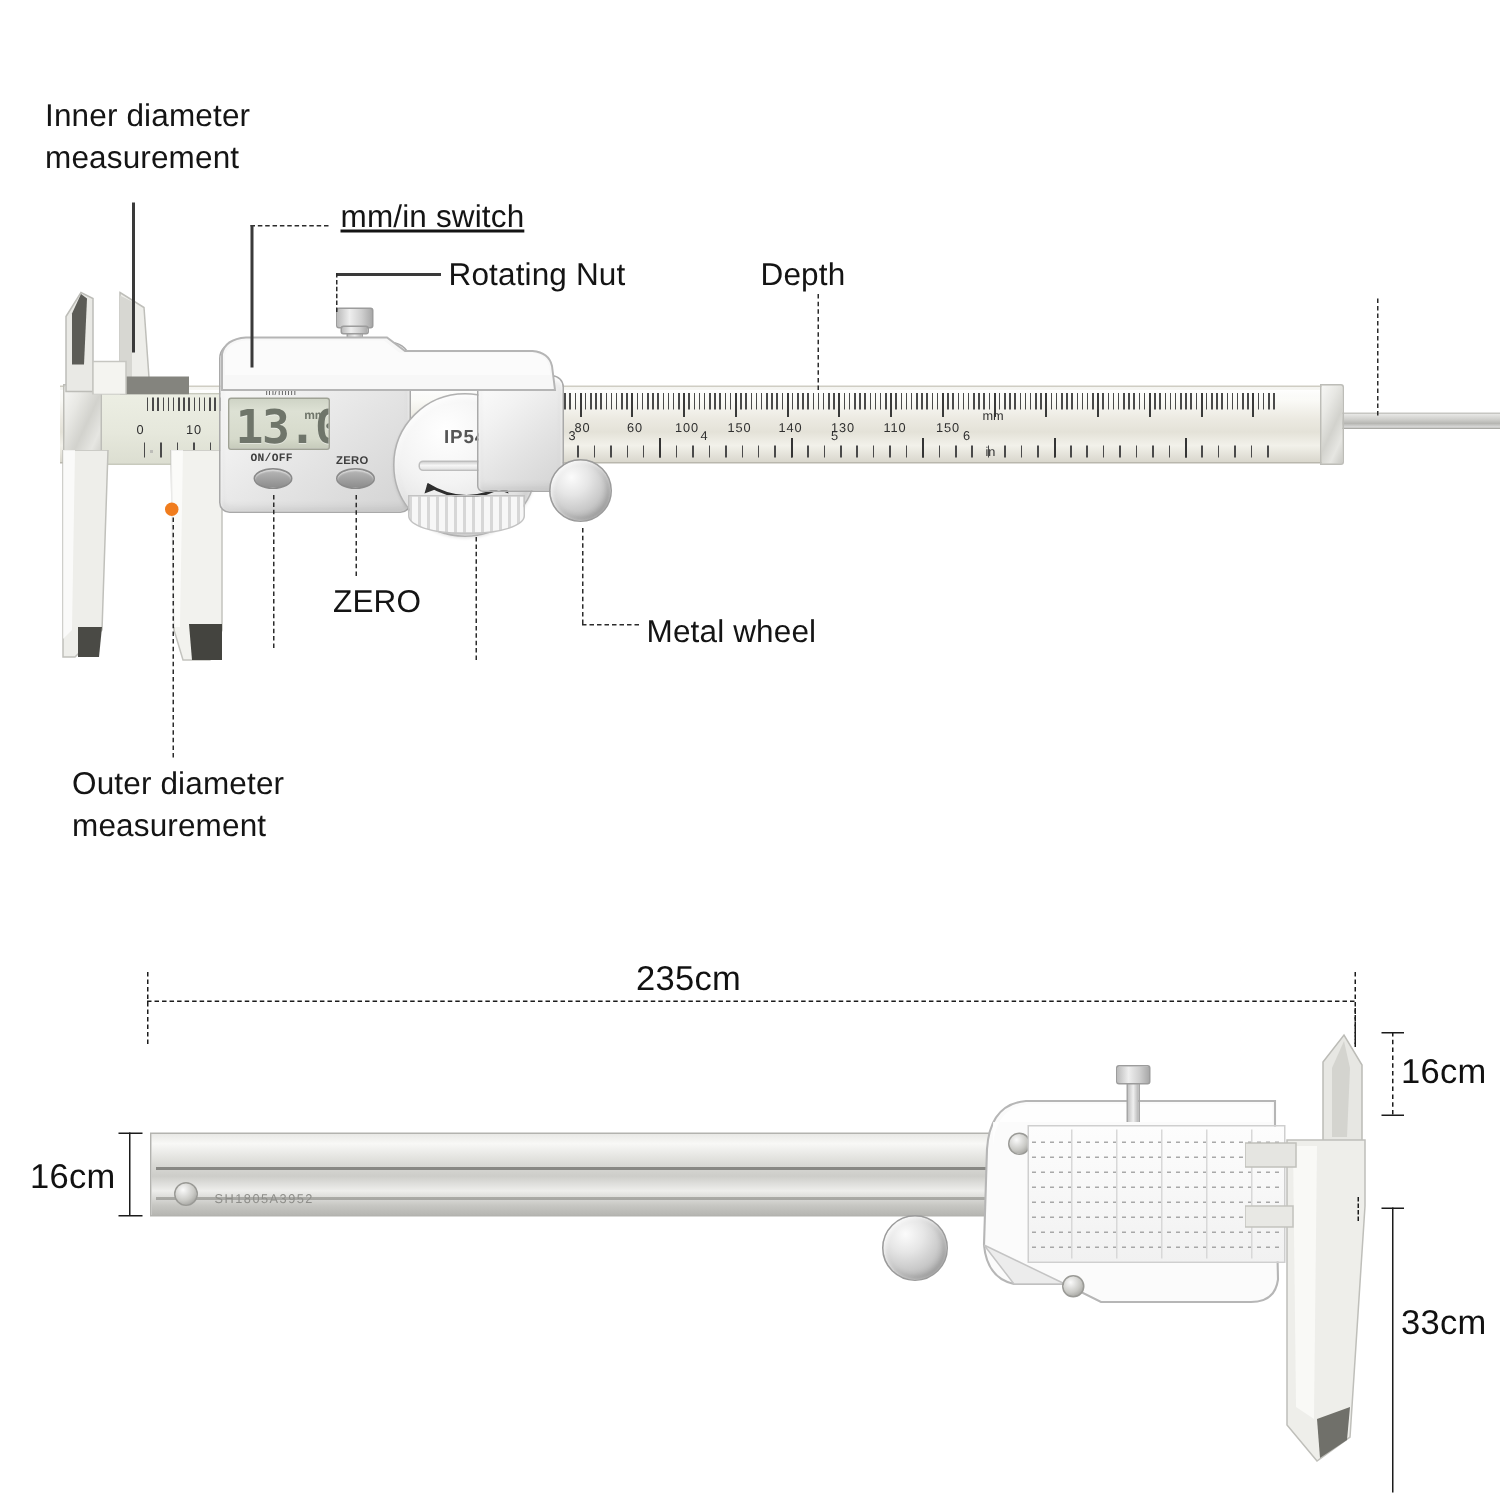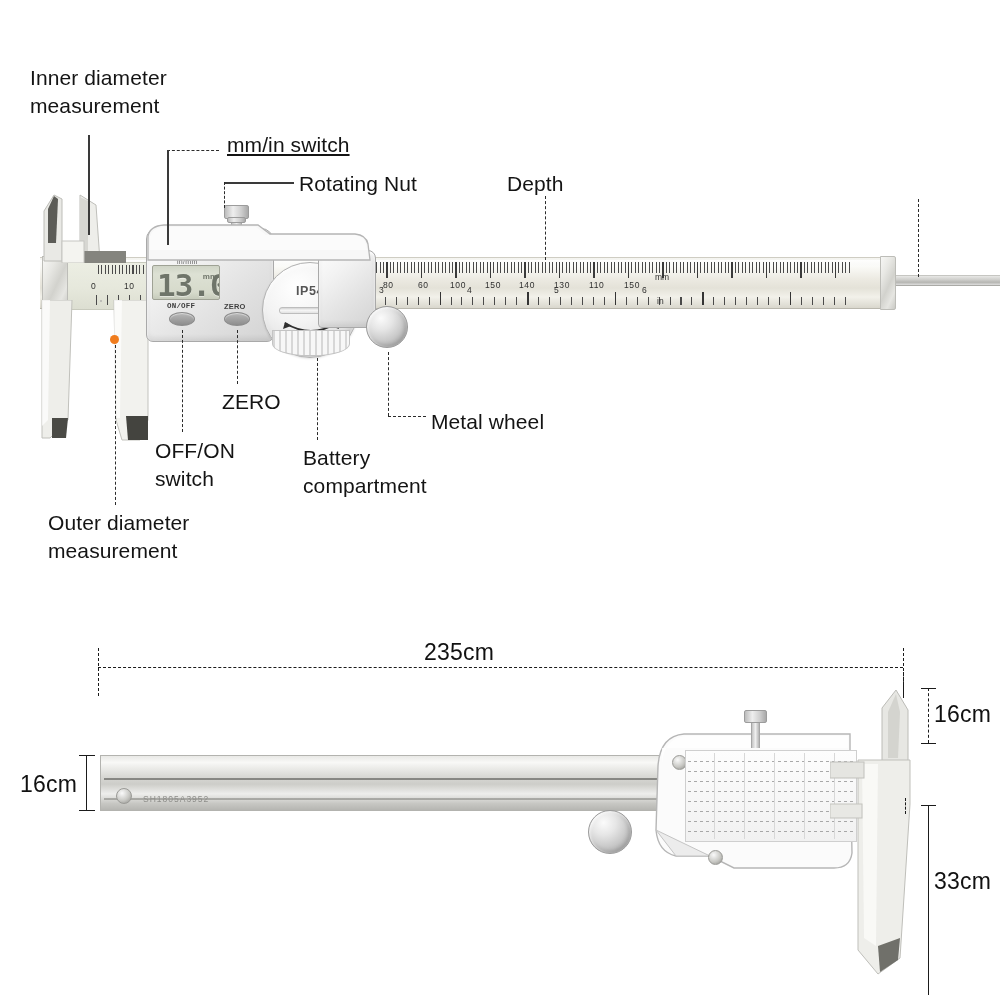--- a/index.html
+++ b/index.html
@@ -379,24 +379,20 @@
       <path d="M8,38 L8,14 Q10,4 24,3 L118,3 L130,12 L215,12 Q226,13 228,22 L230,38 Z" fill="#f7f7f7" stroke="#b5b5b5" stroke-width="1.3"></path>
       <path d="M10,36 L10,15 Q12,6 24,5 L116,5 L126,13 L214,13 Q224,14 226,22 L227,28 L10,28 Z" fill="#ffffff" opacity=".55"></path>
     </svg>
 
     <div class="anno" style="left:30px; top:64px; width:250px;">Inner diameter
 measurement</div>
     <div class="anno" style="left:227px; top:131px;text-decoration:underline;">mm/in switch</div>
     <div class="anno" style="left:299px; top:170px;">Rotating Nut</div>
     <div class="anno" style="left:507px; top:170px;">Depth</div>
     <div class="anno" style="left:222px; top:388px;">ZERO</div>
-    <div class="anno" style="left:155px; top:437px; width:120px;">OFF/ON
-switch</div>
-    <div class="anno" style="left:303px; top:444px; width:140px;">Battery
-compartment</div>
     <div class="anno" style="left:431px; top:408px;">Metal wheel</div>
     <div class="anno" style="left:48px; top:509px; width:240px;">Outer diameter
 measurement</div>
 
     <div class="lead-v-solid" style="left:88px; top:135px; height:100px;"></div>
 
     <div class="lead-h-dash" style="left:167px; top:150px; width:52px;"></div>
     <div class="lead-v-solid" style="left:167px; top:150px; height:95px;"></div>
 
     <div class="lead-h-solid" style="left:224px; top:182px; width:70px;"></div>

